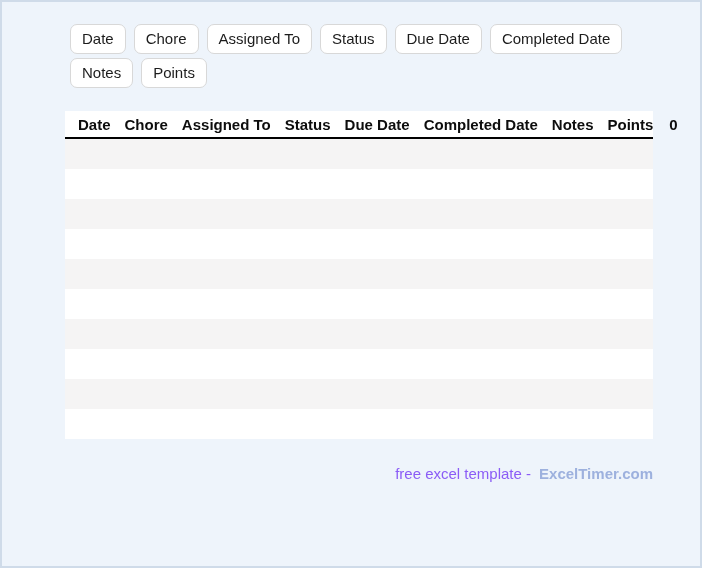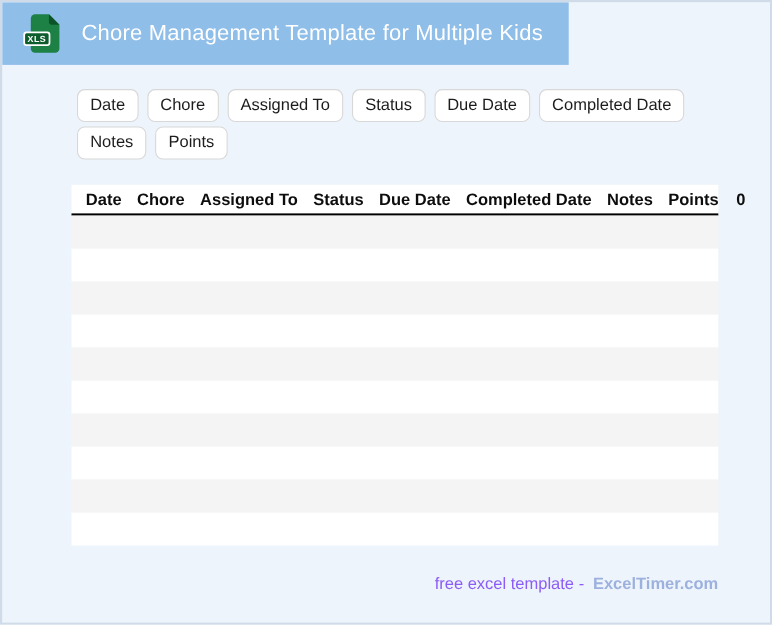--- a/index.html
+++ b/index.html
@@ -79,29 +79,20 @@
     white-space: nowrap;
   }
   .footer .prefix { color: #8b5cf6; font-weight: 400; }
   .footer .brand  { color: #9db1de; font-weight: 700; margin-left: 8px; margin-top: 40px; }
 </style>
 </head>
 <body>
 
 <div class="page">
 
-  <div class="banner">
-    <svg class="file-icon" width="40" height="42" viewBox="0 0 40 42" xmlns="http://www.w3.org/2000/svg">
-      <path d="M12 3 h12.5 l9.5 9.5 V 34 a4 4 0 0 1 -4 4 H 12 a4 4 0 0 1 -4 -4 V 7 a4 4 0 0 1 4 -4 z" fill="#1d8044"></path>
-      <path d="M24.5 3 l9.5 9.5 h-7.3 a2.2 2.2 0 0 1 -2.2 -2.2 z" fill="#0c5427"></path>
-      <rect x="2" y="19.5" width="23" height="11.5" rx="2.2" fill="#0c5c2c" stroke="#ffffff" stroke-width="1.6"></rect>
-      <text x="13.5" y="28.3" text-anchor="middle" font-family="Liberation Sans, sans-serif" font-size="8" font-weight="700" letter-spacing="0.5" fill="#ffffff">XLS</text>
-    </svg>
-    <div class="title">Chore Management Template for Multiple Kids</div>
-  </div>
 
   <div class="chips" id="chips">
       <button class="chip">Date</button>
       <button class="chip">Chore</button>
       <button class="chip">Assigned To</button>
       <button class="chip">Status</button>
       <button class="chip">Due Date</button>
       <button class="chip">Completed Date</button>
       <button class="chip">Notes</button>
       <button class="chip">Points</button>

